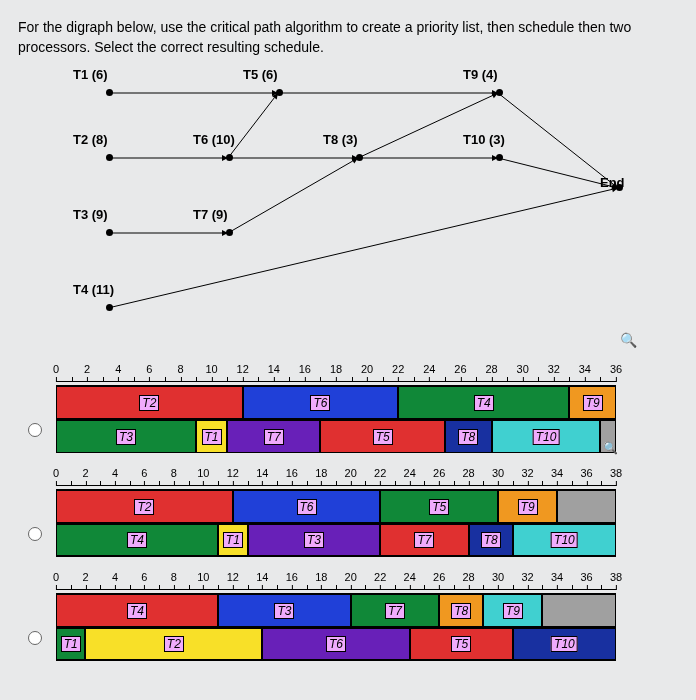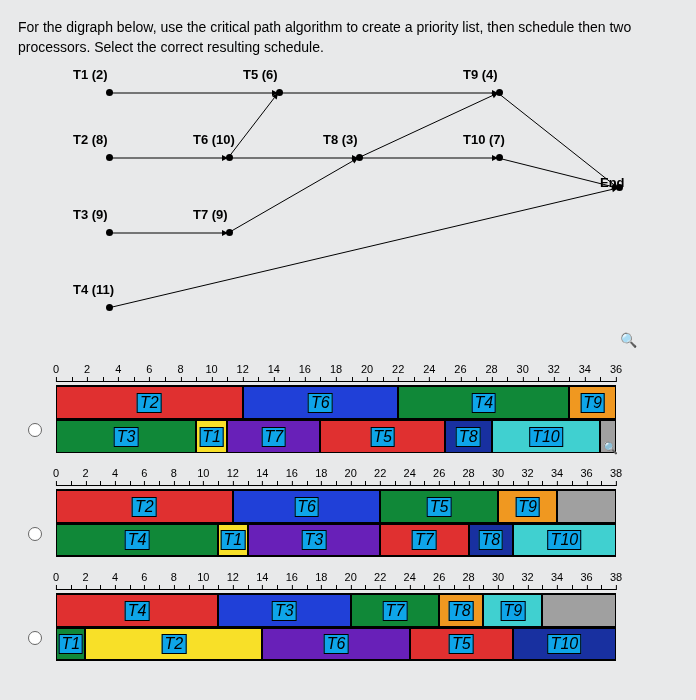--- a/index.html
+++ b/index.html
@@ -19,21 +19,21 @@
   .chart { flex: 1; }
   .axis { position: relative; height: 22px; font-size: 11px; }
   .tick { position: absolute; top: 0; transform: translateX(-50%); }
   .tick::after { content: ""; position: absolute; left: 50%; top: 14px; width: 1px; height: 5px; background: #000; }
   .tick-minor { position: absolute; top: 14px; width: 1px; height: 4px; background: #000; }
   .axis-line { position: absolute; top: 18px; left: 0; right: 0; height: 1px; background: #000; }
   .gantt { position: relative; }
   .row { height: 34px; position: relative; border-top: 1px solid #000; }
   .row:last-child { border-bottom: 1px solid #000; }
   .bar { position: absolute; top: 0; bottom: 0; border: 1px solid #000; }
-  .barlabel { position: absolute; top: 50%; left: 50%; transform: translate(-50%,-50%); font-size: 16px; font-style: italic; background: #0ea5e9; padding: 0 2px; border: 1px solid #000; }
+  .barlabel { position: absolute; top: 50%; left: 50%; transform: translate(-50%,-50%); font-size: 12px; font-style: italic; background: #f0abfc; padding: 0 2px; border: 1px solid #000; }
   .c-red { background: #e03030; }
   .c-blue { background: #2040d8; }
   .c-green { background: #108838; }
   .c-orange { background: #f09820; }
   .c-yellow { background: #f8e028; }
   .c-purple { background: #6820b8; }
   .c-cyan { background: #40d0d0; }
   .c-gray { background: #a0a0a0; }
   .c-dblue { background: #1830a0; }
   .search-bot { position: absolute; right: -2px; bottom: -2px; font-size: 12px; color: #555; }
@@ -65,21 +65,21 @@
       <polygon points="570,115 563.451538124019,116.45521375021801 564.906751874237,110.634358749346" class="ahead"></polygon>
       <line x1="60" y1="160" x2="174" y2="160" class="arrow"></line>
       <polygon points="180,160 174,163 174,157" class="ahead"></polygon>
       <line x1="180" y1="160" x2="304.8028864837084" y2="87.99833472093746" class="arrow"></line>
       <polygon points="310,85 306.3020538441771,90.59689147908327 303.30371912323966,85.39977796279166" class="ahead"></polygon>
       <line x1="60" y1="235" x2="564.1594969899985" y2="116.37423600235329" class="arrow"></line>
       <polygon points="570,115 564.8466149911751,119.29448750735402 563.4723789888219,113.45398449735255" class="ahead"></polygon>
     </svg>
   <span class="mag">🔍</span>
 <div class="node" style="left: 30px; top: 10px;">
-      <span class="nlabel" style="left: -5px; top: -16px;">T1 (2)</span>
+      <span class="nlabel" style="left: -5px; top: -16px;">T1 (6)</span>
       <span class="dot" style="position: absolute; left: 28px; top: 6px;"></span>
     </div>
     <div class="node" style="left: 30px; top: 75px;">
       <span class="nlabel" style="left: -5px; top: -16px;">T2 (8)</span>
       <span class="dot" style="position: absolute; left: 28px; top: 6px;"></span>
     </div>
     <div class="node" style="left: 30px; top: 150px;">
       <span class="nlabel" style="left: -5px; top: -16px;">T3 (9)</span>
       <span class="dot" style="position: absolute; left: 28px; top: 6px;"></span>
     </div>
@@ -101,21 +101,21 @@
     </div>
     <div class="node" style="left: 280px; top: 75px;">
       <span class="nlabel" style="left: -5px; top: -16px;">T8 (3)</span>
       <span class="dot" style="position: absolute; left: 28px; top: 6px;"></span>
     </div>
     <div class="node" style="left: 420px; top: 10px;">
       <span class="nlabel" style="left: -5px; top: -16px;">T9 (4)</span>
       <span class="dot" style="position: absolute; left: 28px; top: 6px;"></span>
     </div>
     <div class="node" style="left: 420px; top: 75px;">
-      <span class="nlabel" style="left: -5px; top: -16px;">T10 (7)</span>
+      <span class="nlabel" style="left: -5px; top: -16px;">T10 (3)</span>
       <span class="dot" style="position: absolute; left: 28px; top: 6px;"></span>
     </div>
     <div class="node" style="left: 540px; top: 105px;">
       <span class="nlabel" style="left: 12px; top: -3px;">End</span>
       <span class="dot" style="position: absolute; left: 28px; top: 6px;"></span>
     </div>
   </div>
 
 <div id="options">
     <div class="option">

